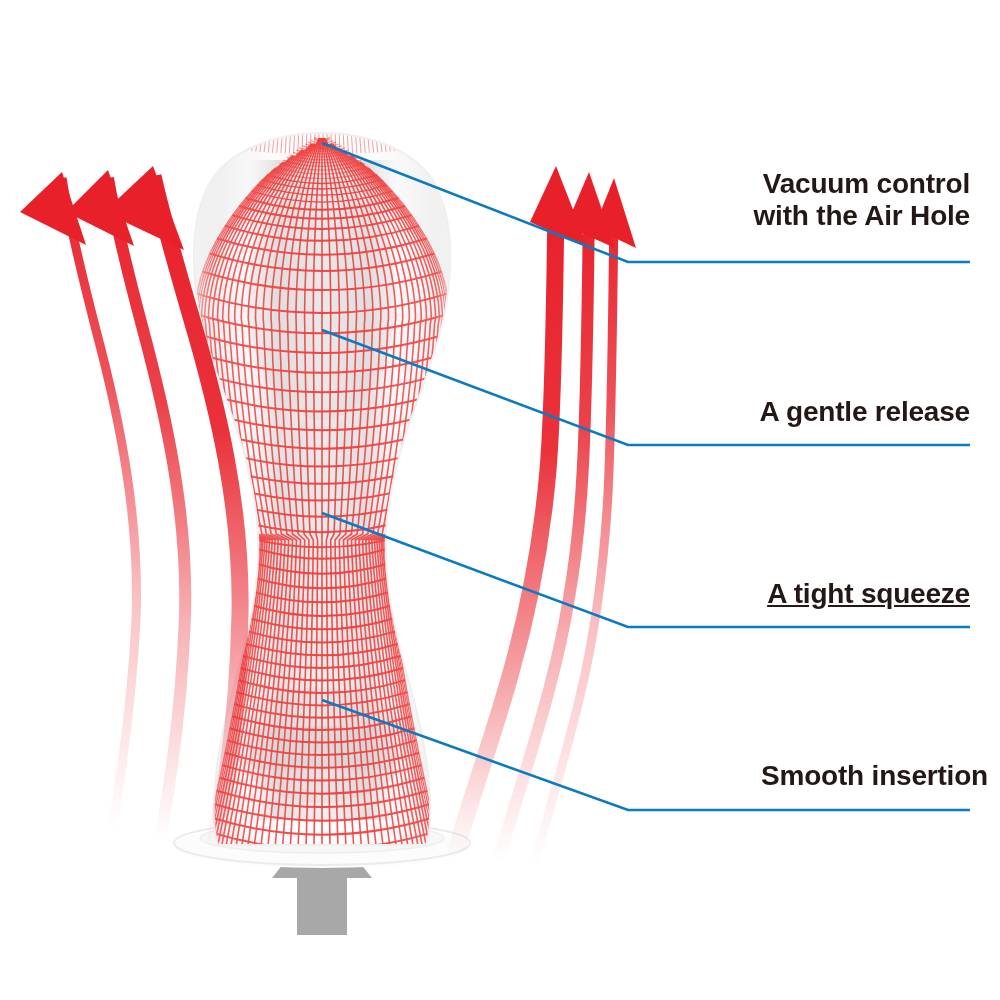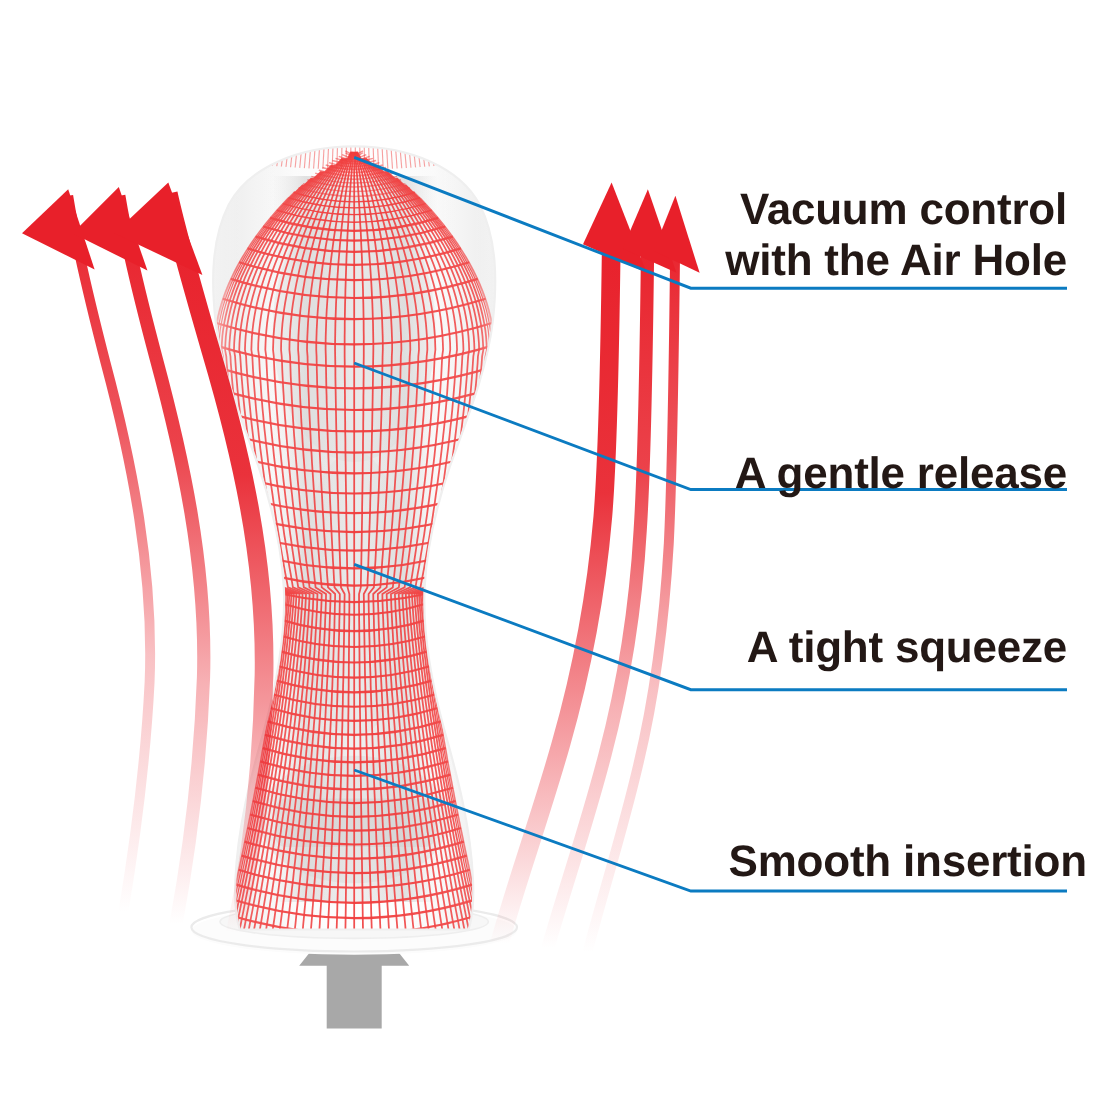--- a/index.html
+++ b/index.html
@@ -24,31 +24,31 @@
     left: 0;
     top: 0;
     width: 1000px;
     height: 1000px;
     display: block;
   }
   .callout-label {
     position: absolute;
     font-family: "Liberation Sans", sans-serif;
     font-weight: bold;
-    font-size: 40px;
+    font-size: 28px;
     line-height: 1.16;
     letter-spacing: -0.2px;
     color: #231815;
     text-align: right;
     white-space: pre-line;
     pointer-events: none;
   }
   #label-0 { right: 30px; top: 168px; }
-  #label-1 { right: 30px; top: 408px; }
-  #label-2 { right: 30px; top: 566px; }
+  #label-1 { right: 30px; top: 396px; }
+  #label-2 { right: 30px; top: 578px; text-decoration: underline; }
   #label-3 { right: 12px; top: 760px; }
 </style>
 </head>
 <body>
 
 <div id="stage">
 
   <svg id="scene" viewBox="0 0 1000 1000" xmlns="http://www.w3.org/2000/svg">
     <defs>
 

